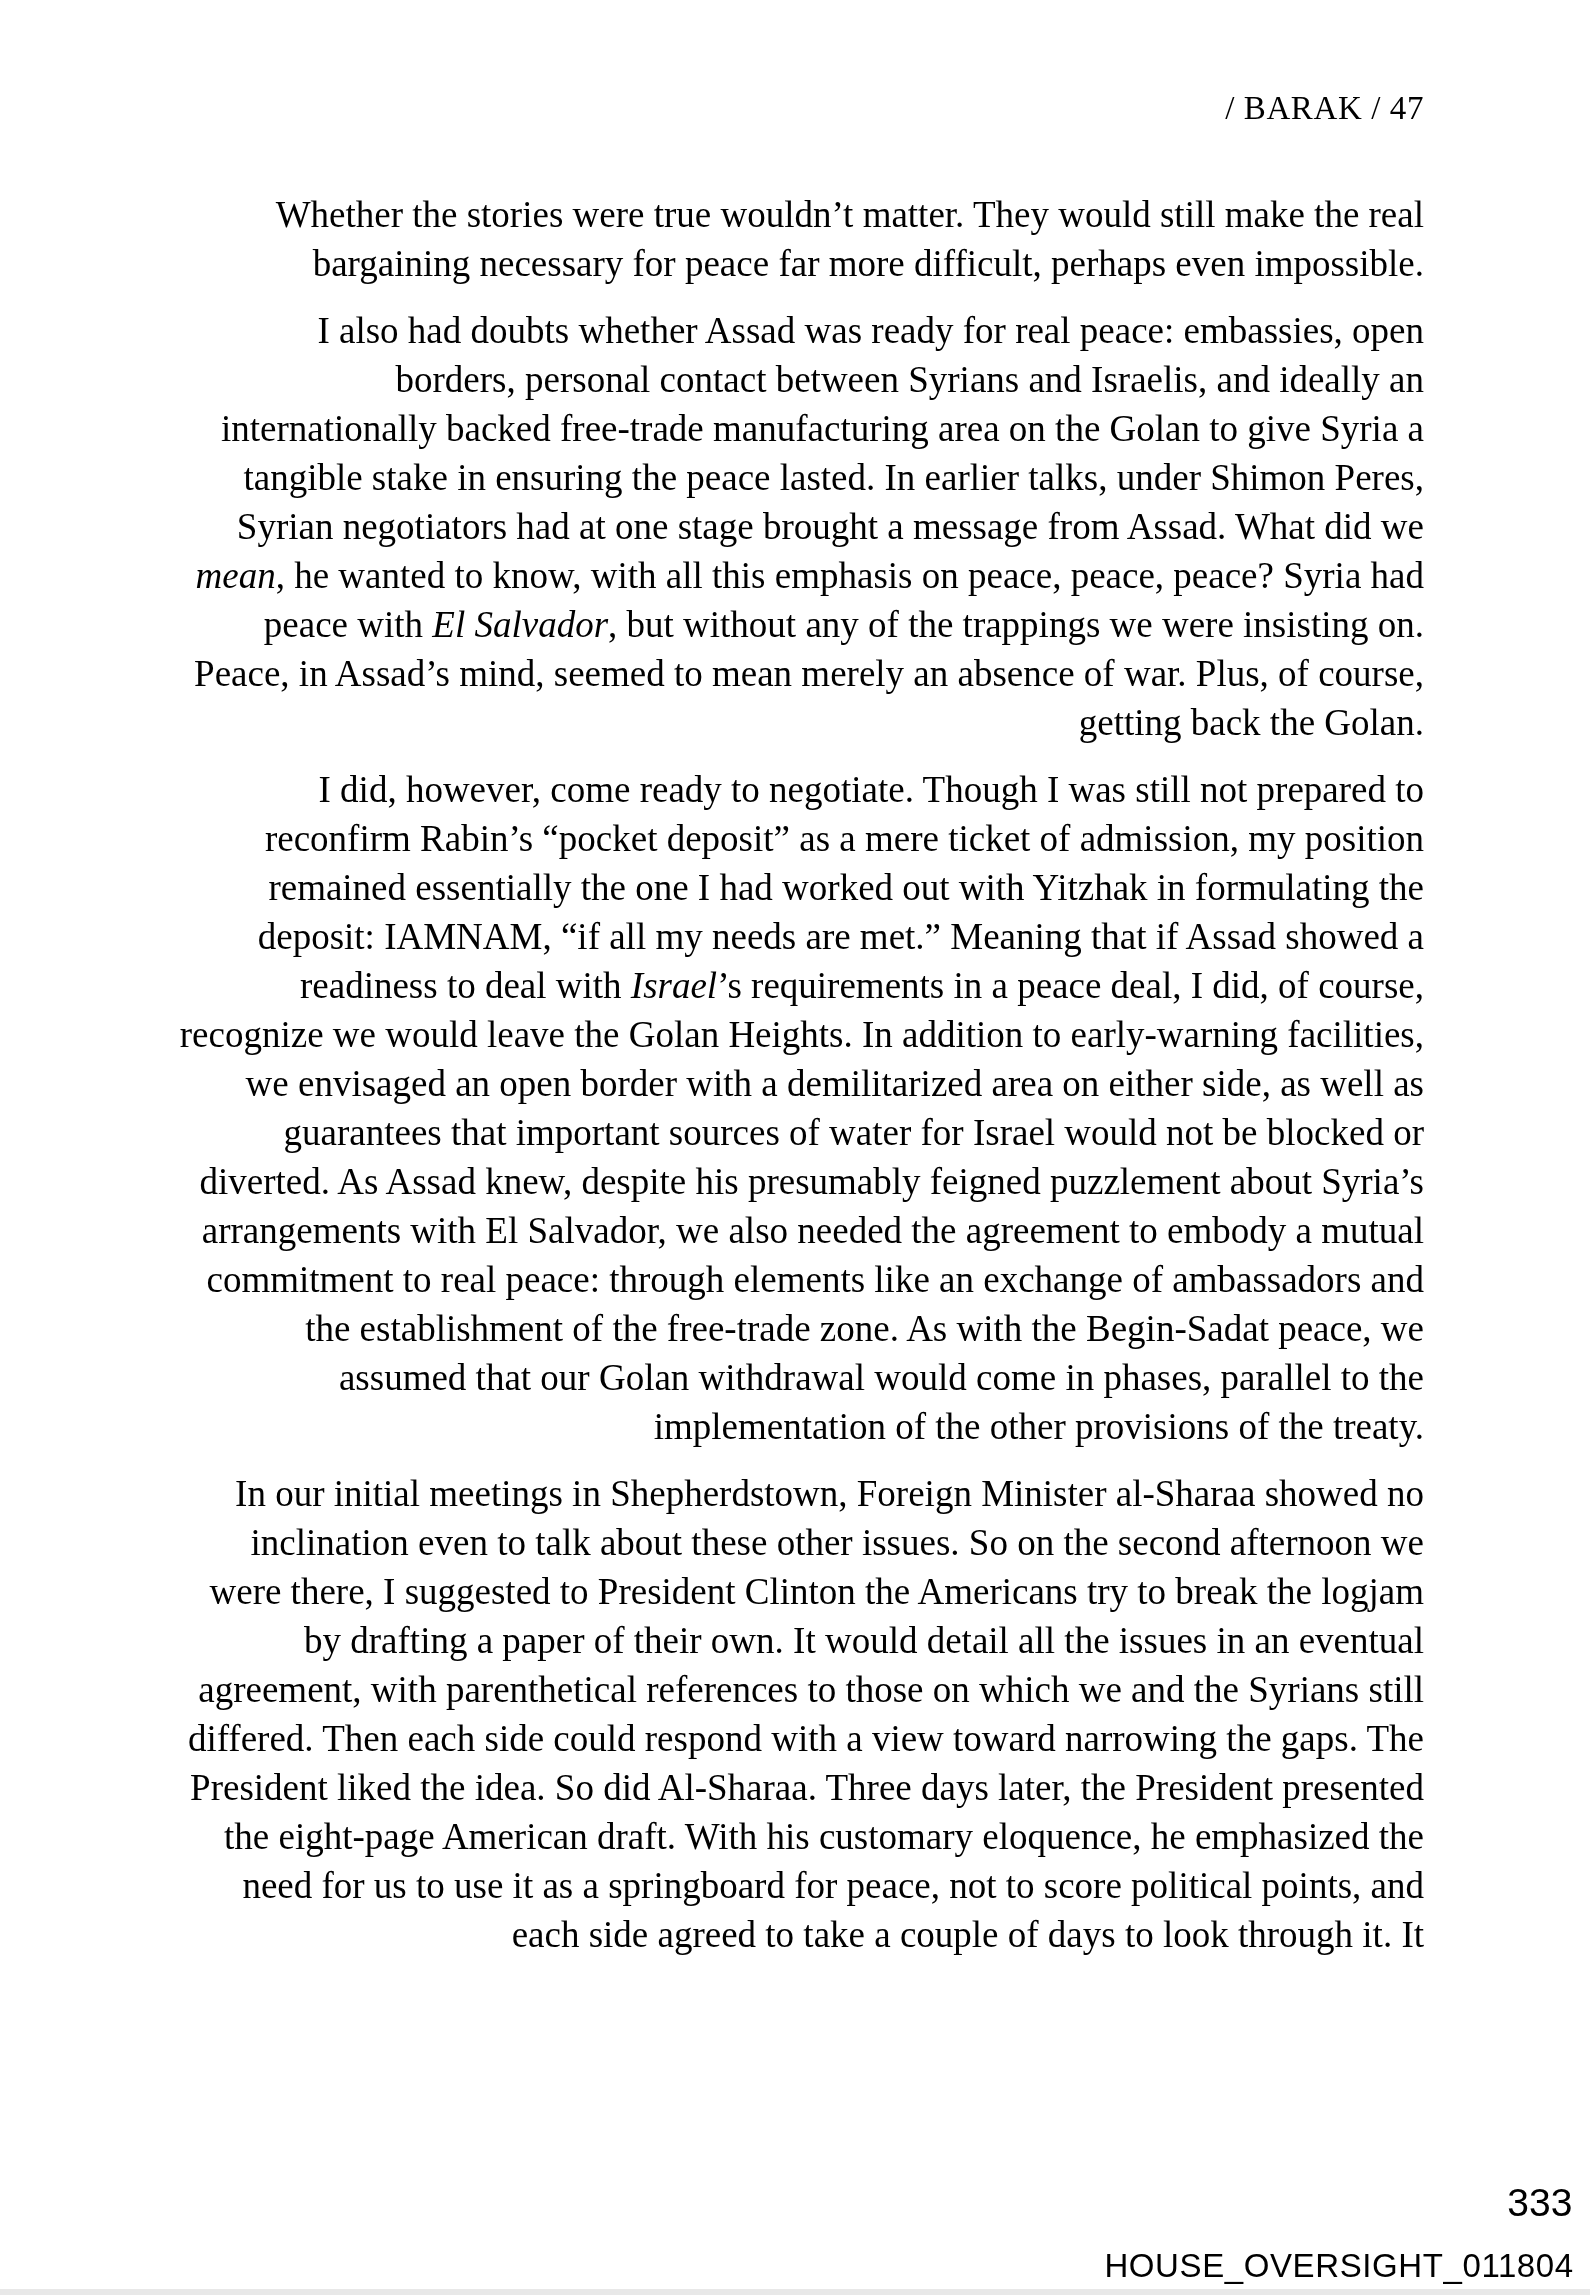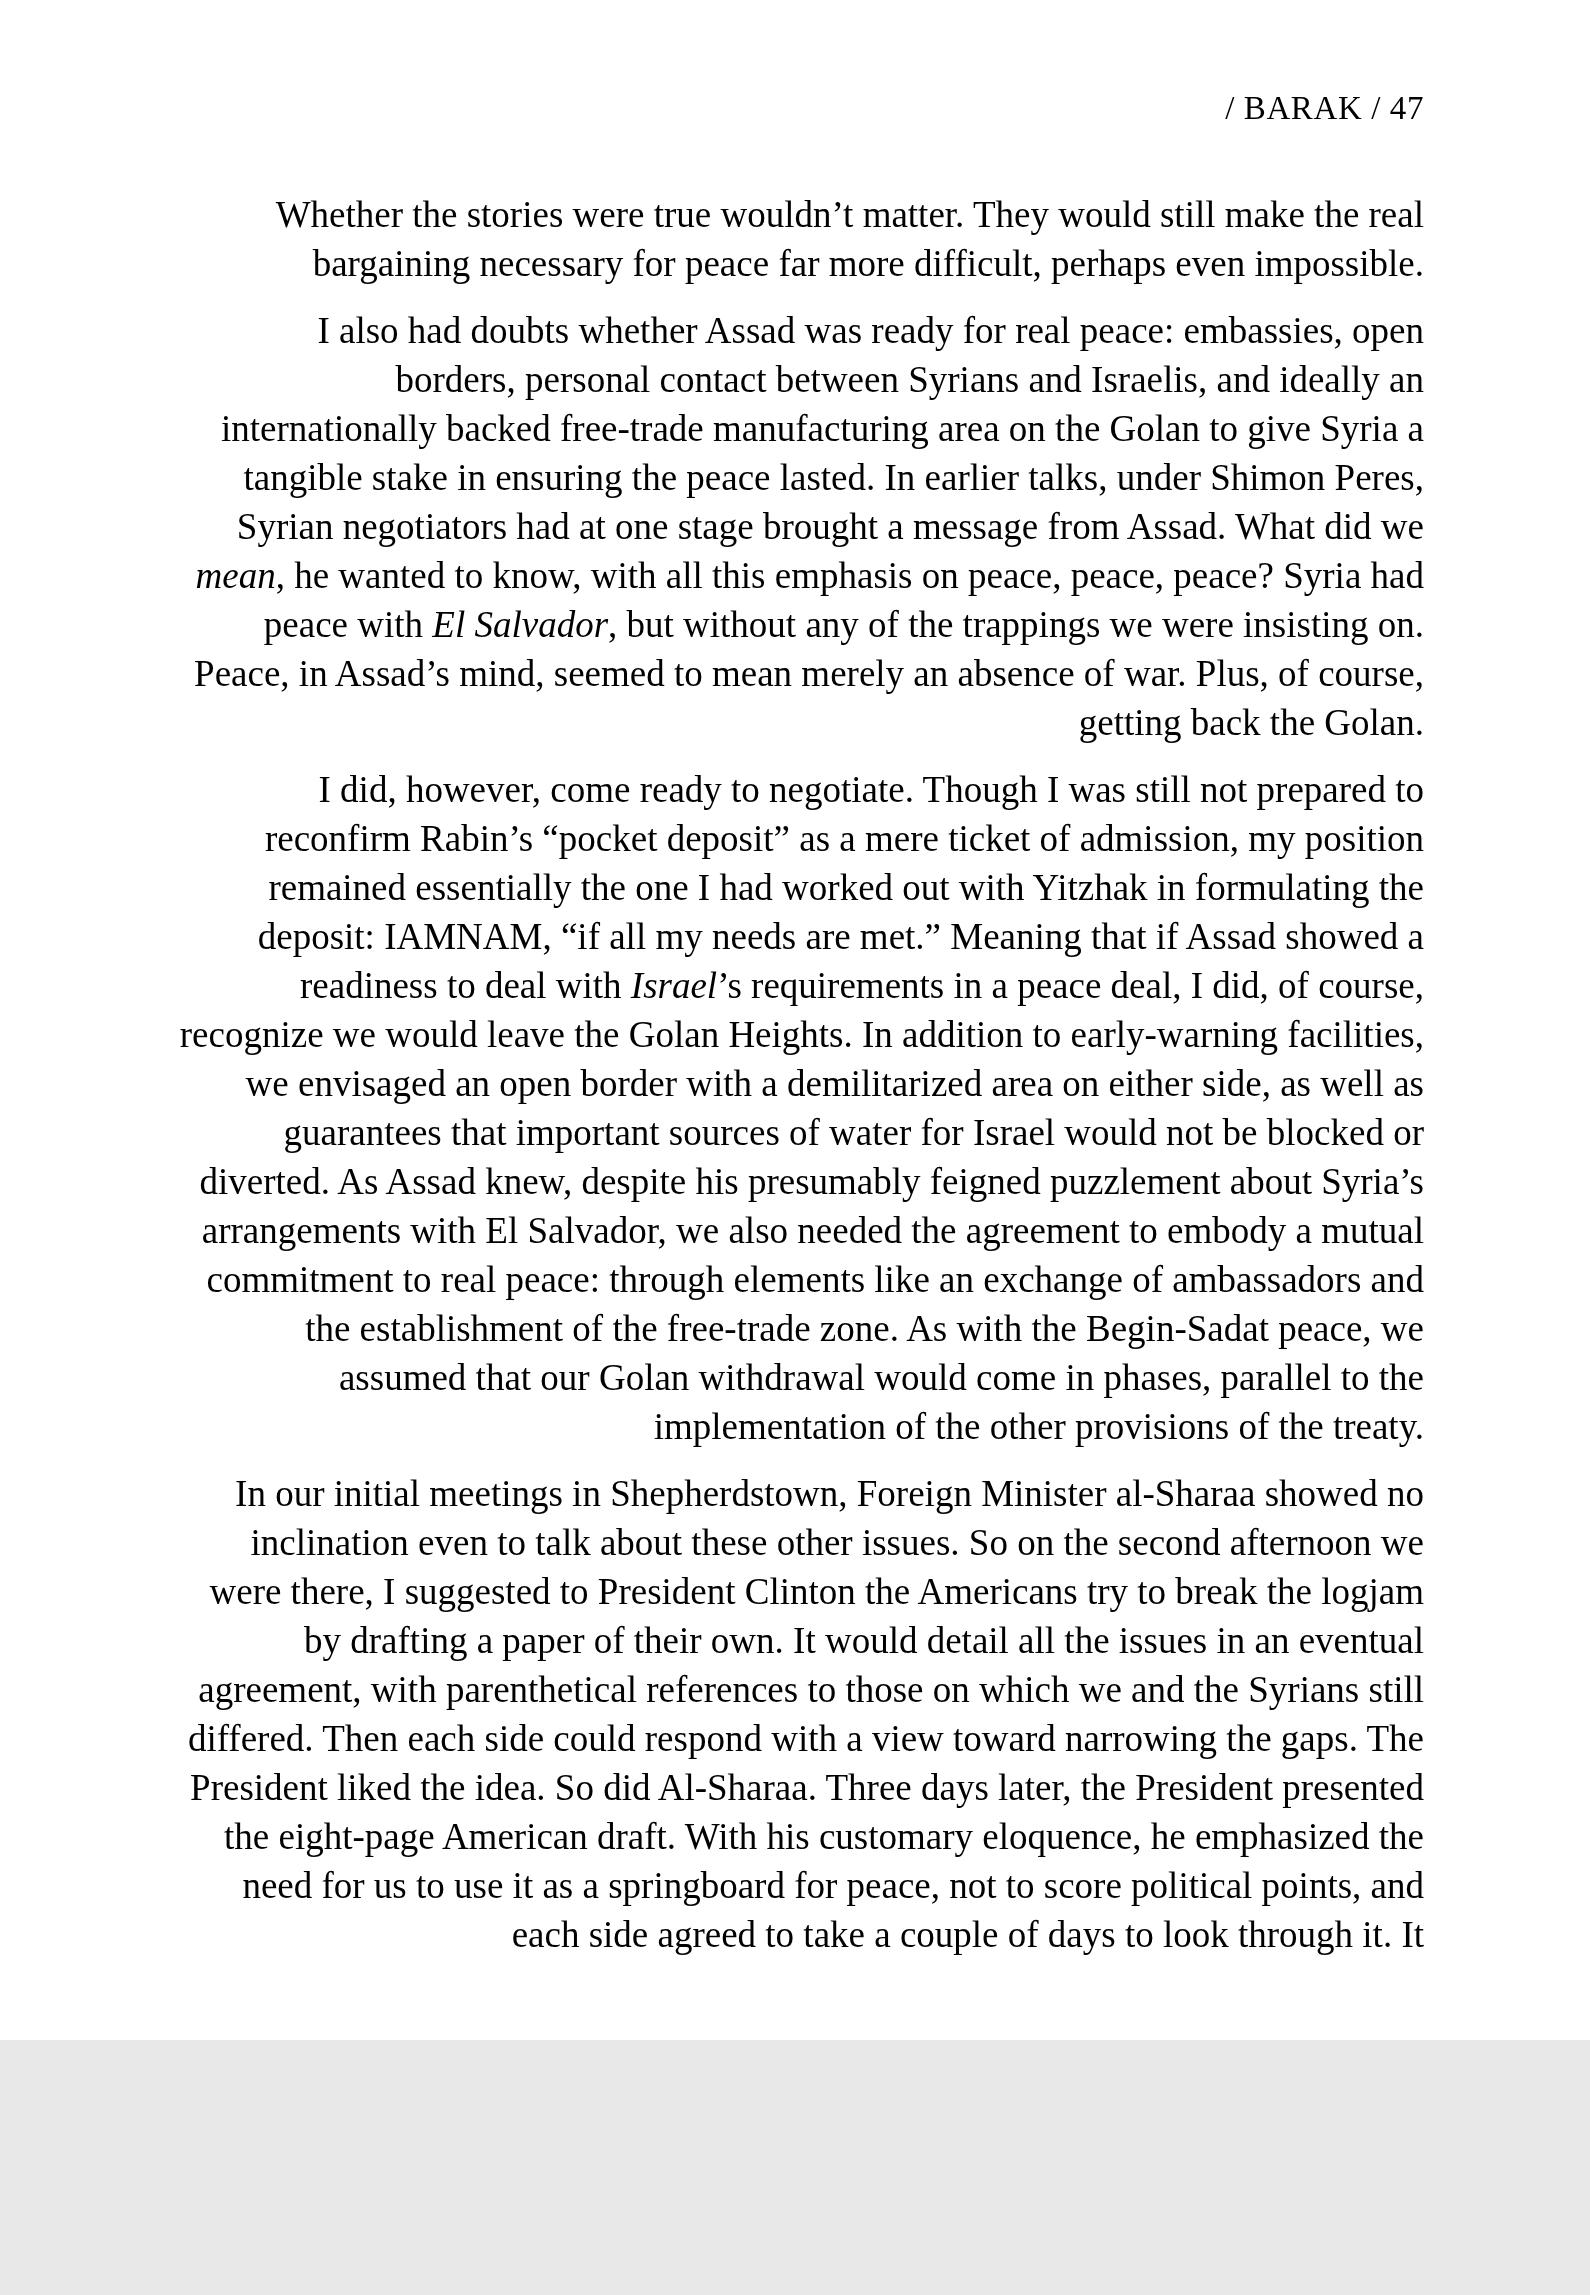--- a/index.html
+++ b/index.html
@@ -3,21 +3,21 @@
 <meta charset="utf-8">
 <style>
   html, body {
     margin: 0;
     padding: 0;
     background: #e8e8e8;
   }
   .page {
     position: relative;
     width: 1591px;
-    height: 2040px;
+    height: 2289px;
     background: #ffffff;
     color: #000000;
     font-family: "Liberation Serif", serif;
     overflow: hidden;
   }
   .running-header {
     position: absolute;
     top: 89px;
     left: 173px;
     width: 1251px;

